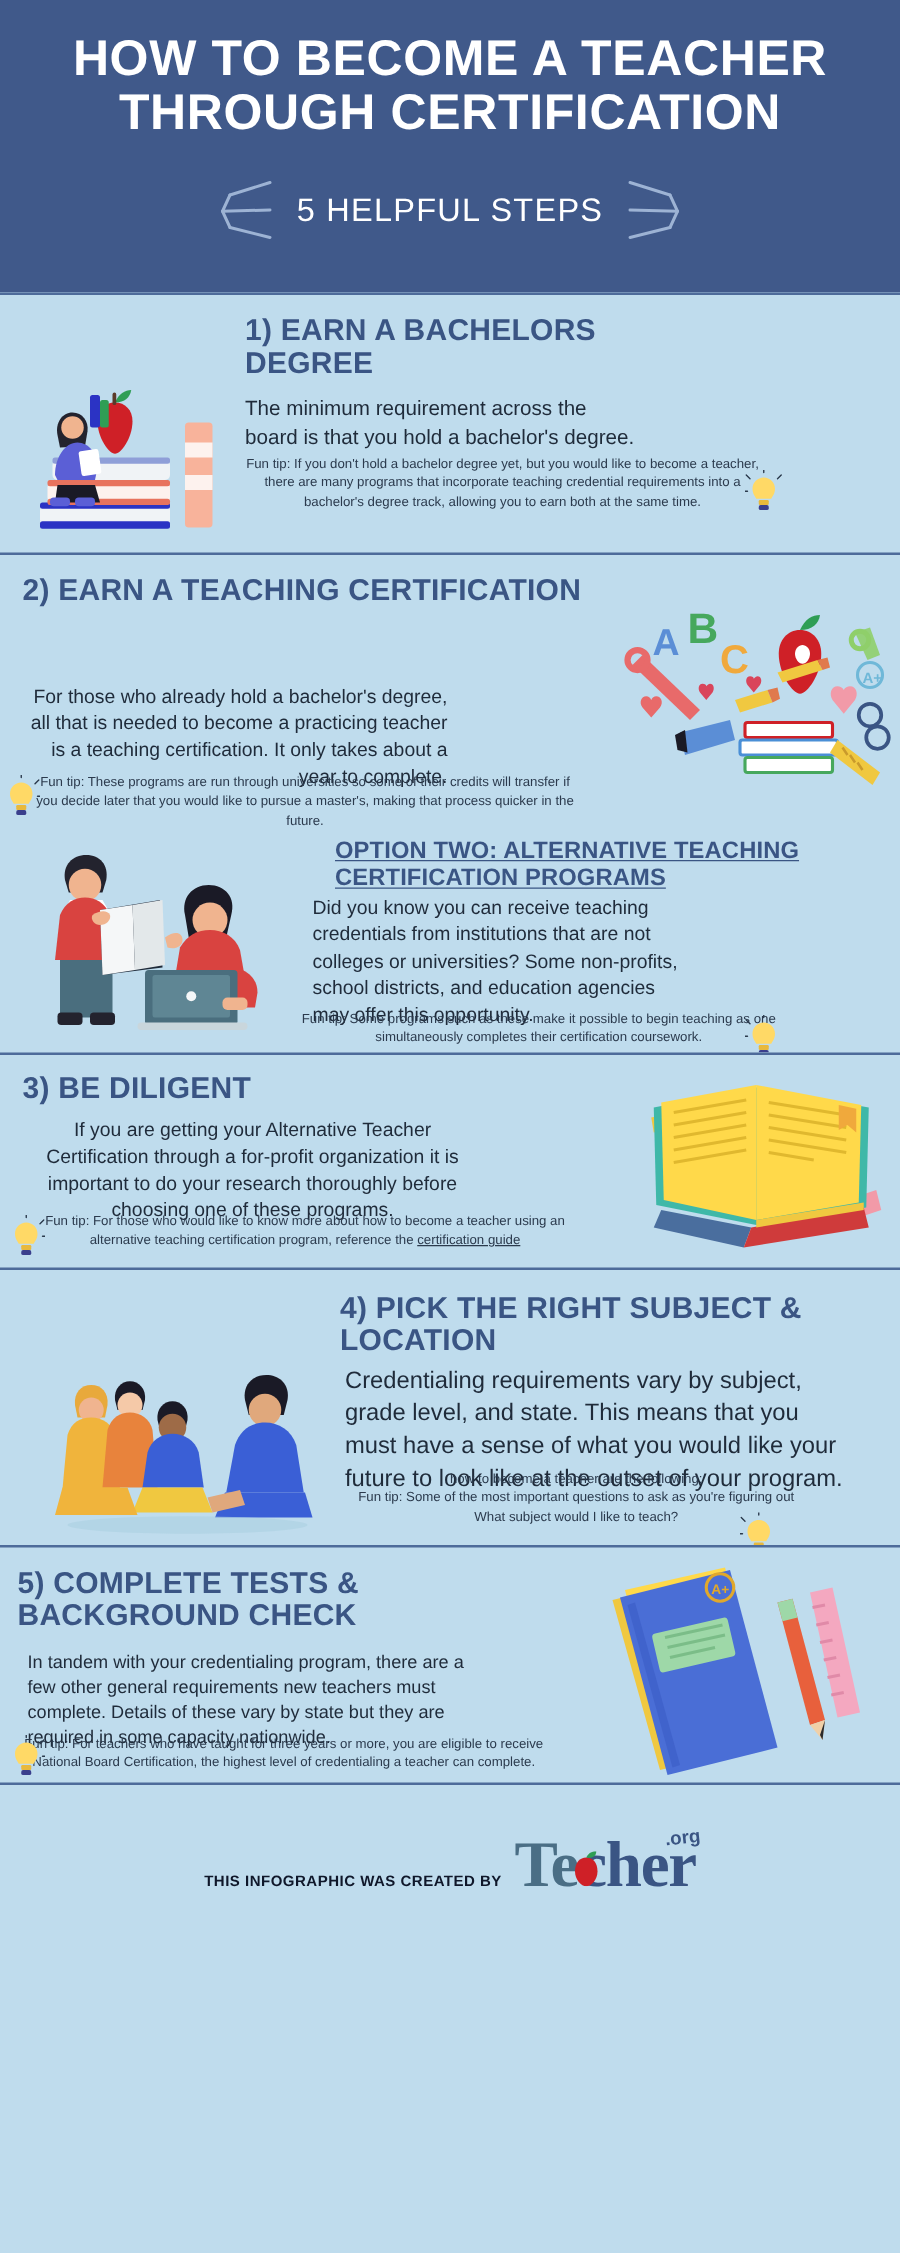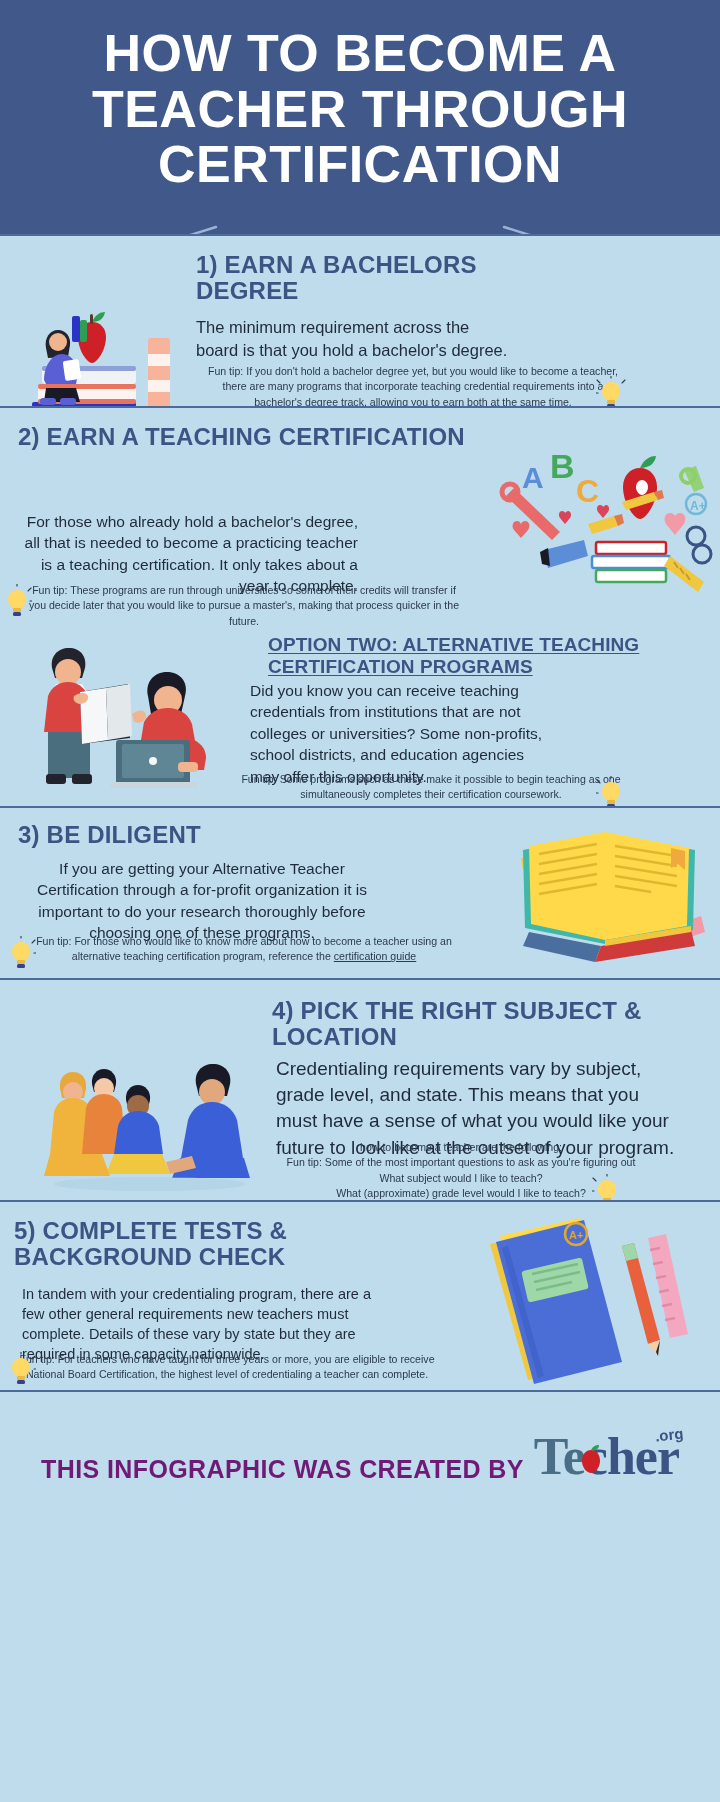--- a/index.html
+++ b/index.html
@@ -20,21 +20,21 @@
   .header {
     position: relative;
     height: 234px;
     background: #40598a;
     padding-top: 26px;
     text-align: center;
     overflow: hidden;
   }
   .header-title {
     color: #ffffff;
-    font-size: 52px;
+    font-size: 40px;
     font-weight: bold;
     letter-spacing: 0.5px;
     line-height: 1.07;
     padding: 0 34px;
     text-transform: uppercase;
   }
   .header-sub-wrap {
     position: relative;
     margin-top: 26px;
     display: flex;
@@ -86,25 +86,25 @@
     color: #2b3a4d;
     font-size: 10.6px;
     line-height: 1.45;
     text-align: center;
   }
   .tip .link { text-decoration: underline; }
   .bulb { position: absolute; width: 30px; height: 34px; }
   .bulb .glow { stroke: #2b3a4d; stroke-width: 1.1; stroke-linecap: round; }
 
   
-  .s1 { height: 172px; }
+  .s1 { height: 208px; }
   .s1 .right { position: absolute; left: 196px; top: 16px; width: 348px; }
   .s1 .step-title { text-align: left; }
   .s1 .body-text { margin-top: 11px; width: 320px; font-size: 16.5px; }
-  .s1 .tip { position: absolute; left: 203px; top: 128px; width: 420px; }
+  .s1 .tip { position: absolute; left: 192px; top: 128px; width: 420px; }
   .s1 .bulb { left: 596px; top: 140px; }
   .art1 { position: absolute; left: 20px; top: 40px; width: 178px; height: 160px; }
 
   
   .s2 { height: 400px; }
   .s2 .step-title { position: absolute; left: 18px; top: 16px; }
   .s2 .o1-title { position: absolute; left: 18px; top: 56px; width: 390px; }
   .s2 .o1-body { position: absolute; left: 18px; top: 103px; width: 340px; text-align: right; }
   .s2 .o1-tip { position: absolute; left: 26px; top: 175px; width: 436px; }
   .s2 .o1-bulb { left: 2px; top: 176px; }
@@ -146,22 +146,22 @@
     height: 118px;
     background: #bfdced;
     border-top: 2px solid #4d6b9a;
     display: flex;
     align-items: center;
     justify-content: center;
     gap: 10px;
     padding-top: 14px;
   }
   .footer-text {
-    color: #701a75;
-    font-size: 25px;
+    color: #0f172a;
+    font-size: 12px;
     font-weight: bold;
     letter-spacing: 0.4px;
     margin-top: 24px;
   }
   .brand {
     position: relative;
     font-family: "Liberation Serif", serif;
     font-size: 52px;
     font-weight: bold;
     color: #3a5584;
@@ -363,21 +363,20 @@
     </svg>
   </div>
 
   <div class="section s4">
     <div class="step-title">4) PICK THE RIGHT SUBJECT &amp; LOCATION</div>
     <div class="body-text">Credentialing requirements vary by subject, grade level, and state. This means that you must have a sense of what you would like your future to look like at the outset of your program.</div>
     <div class="tip">
       <div>how to become a teacher are the following:</div>
       <div>Fun tip:  Some of the most important questions to ask as you're figuring out</div>
       <div>What subject would I like to teach?</div>
-      <div>What (approximate) grade level would I like to teach?</div>
 
     </div>
     <svg class="bulb" viewBox="0 0 30 34">
       <path d="M15 6c-5 0-9 4-9 9 0 4 2 6 3 8h12c1-2 3-4 3-8 0-5-4-9-9-9z" fill="#ffd966"></path>
       <rect x="11" y="24" width="8" height="4" rx="1" fill="#e8b93c"></rect>
       <rect x="11" y="28" width="8" height="4" rx="1.5" fill="#3a3f8c"></rect>
       <line class="glow" x1="15" y1="2" x2="15" y2="-1"></line>
       <line class="glow" x1="4" y1="7" x2="1" y2="4"></line>
       <line class="glow" x1="2" y1="17" x2="-1" y2="17"></line>
     </svg>

